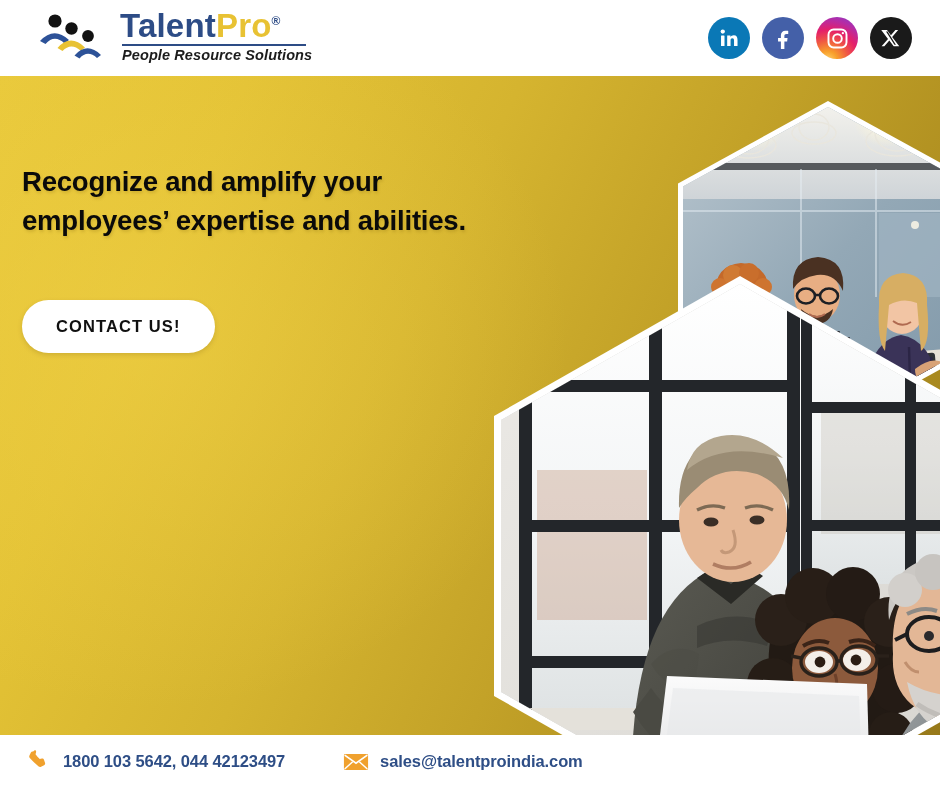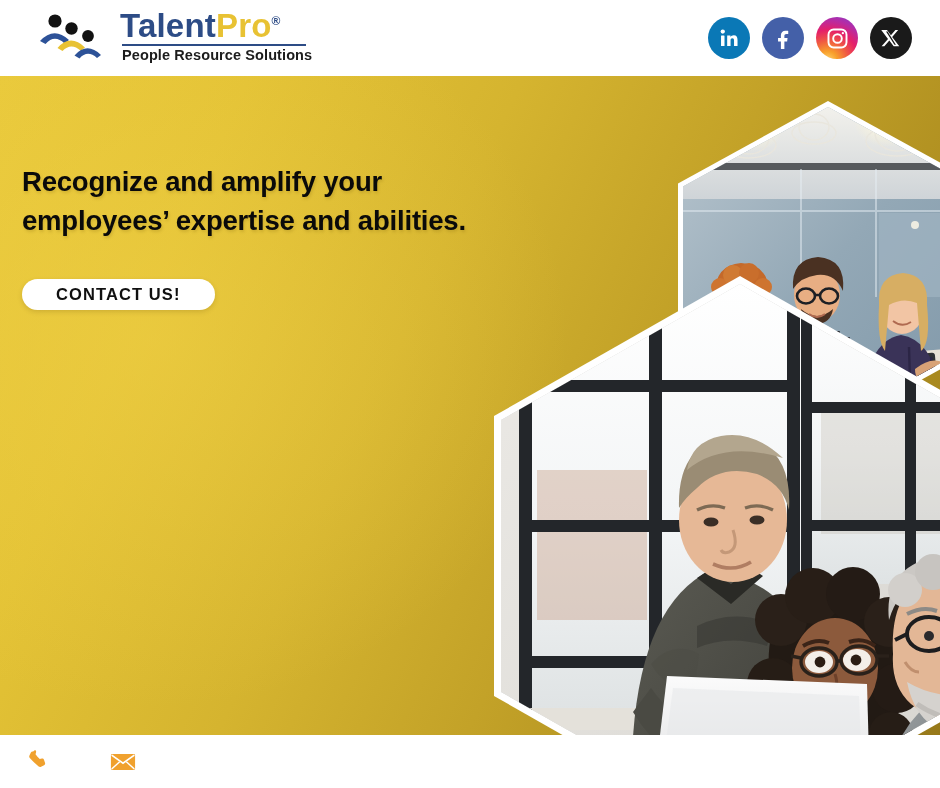--- a/index.html
+++ b/index.html
@@ -61,20 +61,21 @@
     margin: 2px 0 2px 2px;
     width: 184px;
   }
   .logo-tagline {
     font-size: 14.5px;
     font-weight: bold;
     color: #1C1C1C;
     letter-spacing: 0.1px;
     white-space: nowrap;
     padding-left: 2px;
+    font-style: italic;
   }
 
   .social-row {
     position: absolute;
     right: 28px;
     top: 17px;
     display: flex;
     gap: 12px;
   }
   .social {
@@ -152,27 +153,27 @@
     font-size: 27.5px;
     font-weight: bold;
     line-height: 1.42;
     letter-spacing: -0.2px;
     margin: 28px 12px 0 0;
     text-shadow: 1px 2px 3px rgba(120,90,10,0.22);
     max-width: 450px;
   }
 
   .cta {
-    margin-top: 39px;
+    margin-top: 60px;
     display: inline-block;
     background: #ffffff;
     color: #101010;
     border: none;
     border-radius: 40px;
-    padding: 6px 34px;
+    padding: 17px 34px;
     font-family: "Liberation Sans", sans-serif;
     font-size: 16.5px;
     font-weight: bold;
     letter-spacing: 1.1px;
     cursor: pointer;
     box-shadow: 0 2px 5px rgba(90,60,0,0.18);
   }
 
   
   .hex {
@@ -534,26 +535,28 @@
     </div>
 
   </div>
 
   <div id="footer">
 
     <div class="f-item f-phone">
       <svg class="f-ico" viewBox="0 0 24 24" fill="#F0A12E">
         <path d="M6.6 2.4c-.8-.3-1.7.1-2.1.9L3.2 6c-.4.8-.3 1.7.3 2.3 2.4 2.7 5.4 5.6 8.2 7.9.6.5 1.5.6 2.2.2l2.8-1.4c.8-.4 1.2-1.3.9-2.1l-1-3c-.3-.8-1.1-1.3-1.9-1.1l-2 .4c-1.5-1.3-2.8-2.7-3.9-4.3l.5-2c.2-.8-.2-1.6-1-1.9z"></path>
       </svg>
+      <span class="f-text">1800 103 5642, 044 42123497</span>
     </div>
 
     <div class="f-item f-mail">
       <svg class="f-ico" viewBox="0 0 28 22">
         <rect x="1" y="2.5" width="26" height="17" rx="1.4" fill="#F0A12E"></rect>
         <path d="M1.8 3.6 L14 12.2 L26.2 3.6" fill="none" stroke="#ffffff" stroke-width="1.9"></path>
         <path d="M1.8 18.6 L10.4 10.8 M26.2 18.6 L17.6 10.8" fill="none" stroke="#ffffff" stroke-width="1.6"></path>
       </svg>
+      <span class="f-text">sales@talentproindia.com</span>
     </div>
 
 
   </div>
 
 </div>
 
 </body></html>

